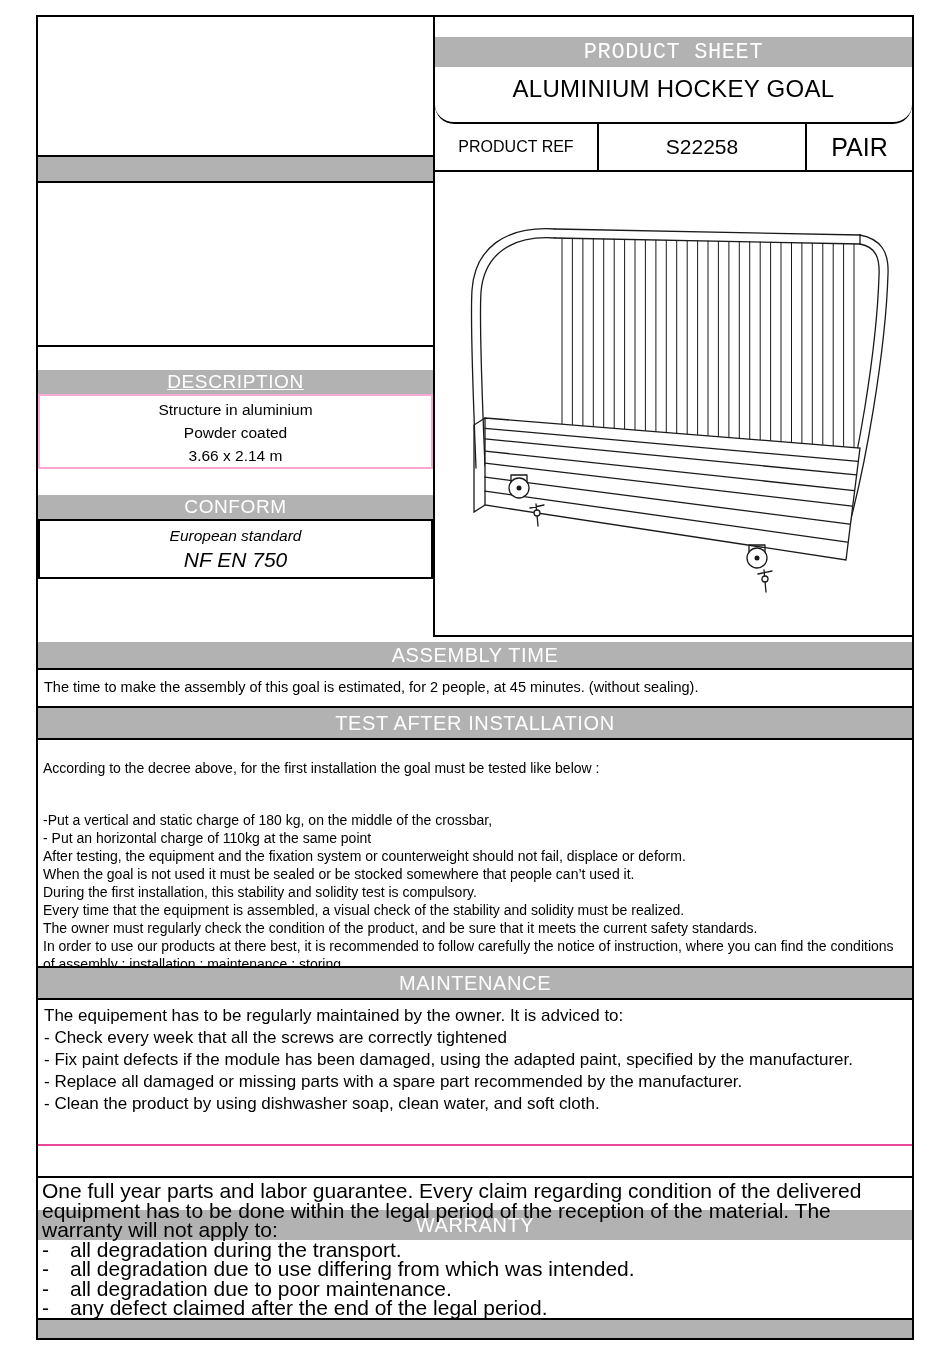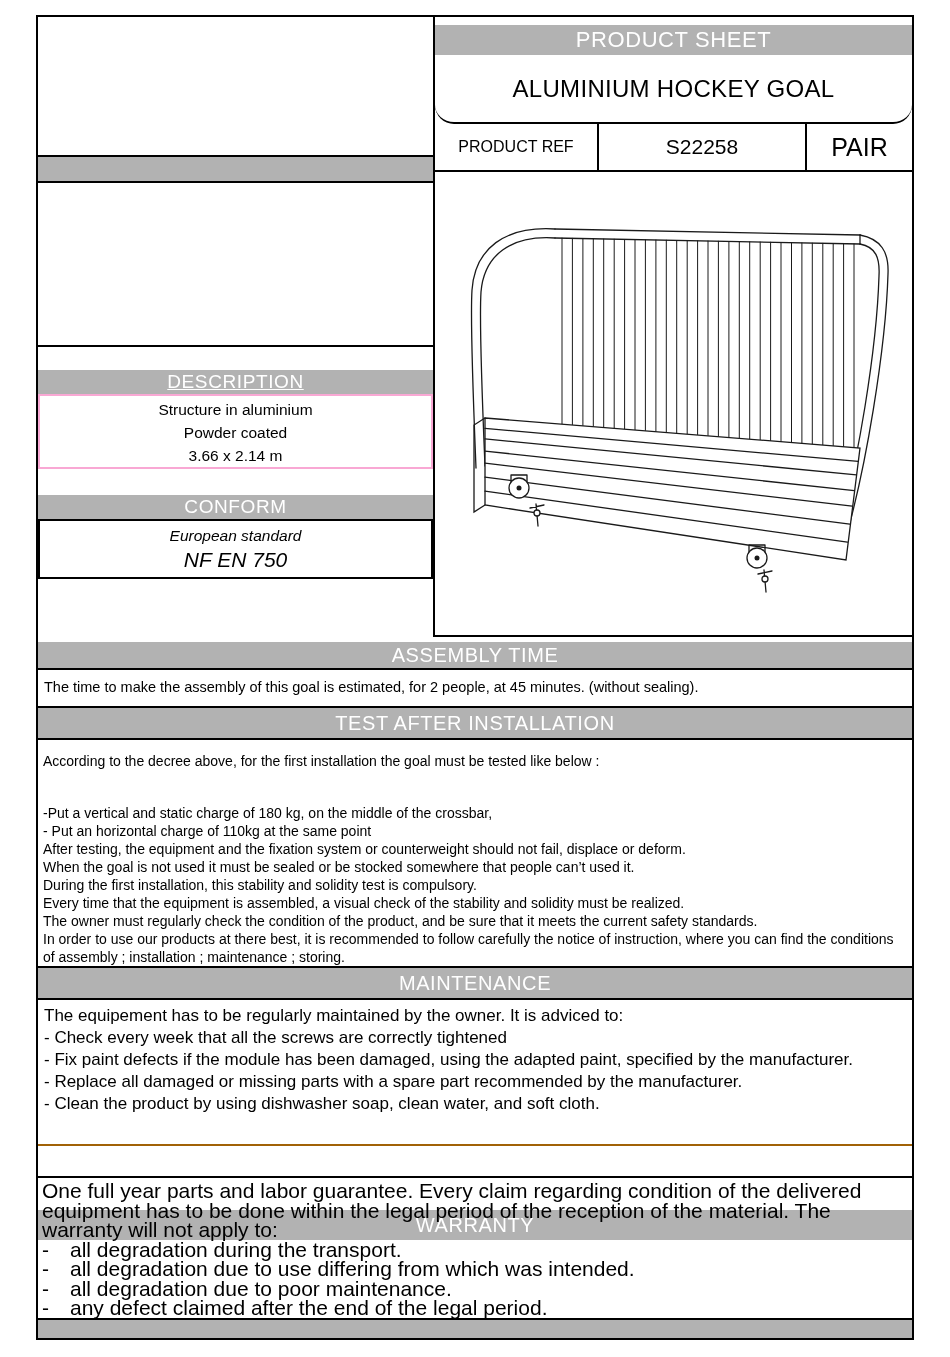--- a/index.html
+++ b/index.html
@@ -23,41 +23,41 @@
   .divider { left:395px; top:0; width:2px; height:620px; background:#000; }
   .left-gray-bar { left:0; top:140px; width:395px; height:24px; }
   .left-empty-box { left:0; top:164px; width:395px; height:166px; border-top:2px solid #000; border-bottom:2px solid #000; }
   .desc-bar { left:0; top:353px; width:395px; height:24px; font-size:19px;text-decoration:underline; }
   .desc-box { left:0; top:377px; width:395px; height:75px; border:2px solid #f9a8d4; text-align:center; padding-top:2px; font-size:15.5px; line-height:23px; }
   .conform-bar { left:0; top:478px; width:395px; height:24px; font-size:19px; }
   .conform-box { left:0; top:502px; width:395px; height:60px; border:2px solid #000; text-align:center; padding-top:5px;font-style:italic; }
   .conform-box .std { font-size:15.5px; line-height:20px; }
   .conform-box .norm { font-size:21px; line-height:27px; }
   
-  .ps-bar { left:397px; top:8px; width:477px; height:30px; font-size:22px; }
+  .ps-bar { left:397px; top:20px; width:477px; height:30px; font-size:22px;font-family:Liberation Mono, monospace; }
   .title-area { left:397px; top:38px; width:477px; height:69px; border-bottom:2px solid #000;
     display:flex; align-items:center; justify-content:center; font-size:24px; letter-spacing:0.3px;border-radius:19px; }
   .ref-row { left:397px; top:107px; width:477px; height:48px; border-bottom:2px solid #000; display:flex; }
   .ref-row .cell { display:flex; align-items:center; justify-content:center; height:46px; }
   .ref-row .c1 { width:164px; border-right:2px solid #000; font-size:16px; }
   .ref-row .c2 { width:208px; border-right:2px solid #000; font-size:21px; }
   .ref-row .c3 { flex:1; font-size:25px; }
   .drawing-box { left:397px; top:155px; width:477px; height:465px; border-bottom:2px solid #000; background:#fff; }
   .drawing-box svg { position:absolute; left:0; top:0; width:100%; height:100%; }
   
   .sec-bar { width:874px; left:0; height:30px; }
   .assembly-bar { top:625px; height:26px; }
   .assembly-box { left:0; top:651px; width:874px; height:40px; border-top:2px solid #000; border-bottom:2px solid #000;
     font-size:14.5px; padding:9px 6px 0 6px; }
   .test-bar { top:691px; }
   .test-box { left:0; top:721px; width:874px; height:230px; border-top:2px solid #000; border-bottom:2px solid #000;
-    font-size:14px; line-height:18px; padding:12px 5px 0 5px; overflow:hidden; }
+    font-size:14px; line-height:18px; padding:19px 5px 0 5px; overflow:hidden; }
   .spacer2 { height:34px; }
   .maintenance-bar { top:951px; }
-  .maintenance-box { left:0; top:981px; width:874px; height:148px; border-top:2px solid #000; border-bottom:2px solid #a16207;
+  .maintenance-box { left:0; top:981px; width:874px; height:148px; border-top:2px solid #000; border-bottom:2px solid #ec4899;
     font-size:17px; line-height:22px; padding:5px 8px 0 6px; overflow:hidden; }
   .warranty-bar { top:1193px; }
   .warranty-box { left:0; top:1159px; width:874px; height:144px; border-top:2px solid #000; border-bottom:2px solid #000;
     font-size:21px; line-height:19.5px; padding:3px 6px 0 4px; overflow:hidden; }
   .w-item { display:flex; }
   .w-bullet { width:28px; flex:0 0 28px; }
   .footer-bar { left:0; top:1303px; width:874px; height:18px; background:var(--bar-gray,#b2b2b2); }
 </style>
 </head>
 <body>

